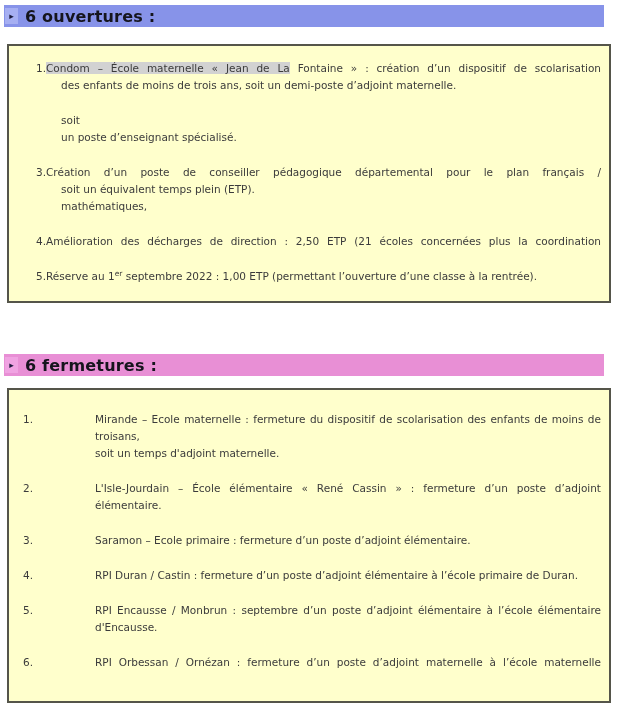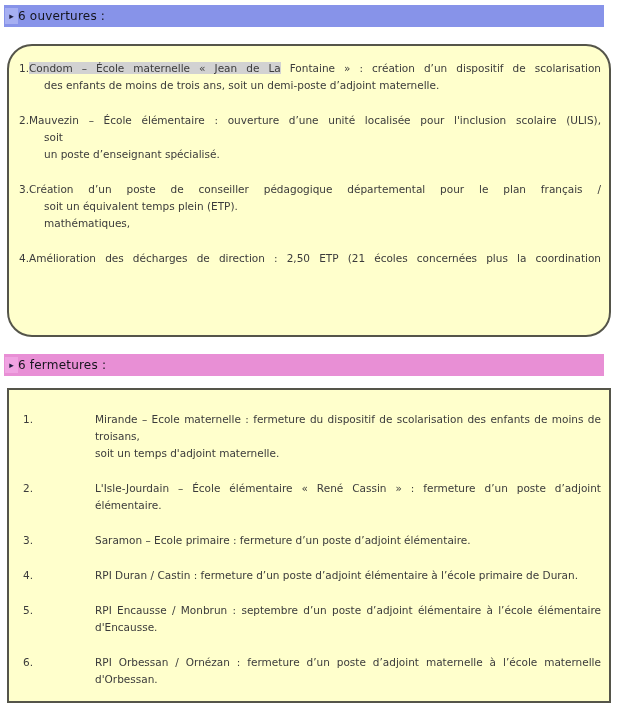--- a/index.html
+++ b/index.html
@@ -12,29 +12,29 @@
   .hbar{position:absolute;left:4px;width:600px;height:22px;display:flex;align-items:center;}
   .hbar.open{top:5px;background:#8793e9;}
   .hbar.close{top:354px;background:#e88fd5;}
   .bullet{
     width:13px;height:16px;margin-left:1px;flex:0 0 13px;
     display:flex;align-items:center;justify-content:center;
     font-size:9px;color:#1a1a3c;line-height:1;
   }
   .open .bullet{background:#a6aff2;}
   .close .bullet{background:#f0a3e2;}
-  .htitle{font-weight:normal;font-size:12px;color:#15151d;letter-spacing:.2px;}
+  .htitle{font-weight:bold;font-size:16px;color:#15151d;margin-left:7px;letter-spacing:.2px;}
 
   
   .box{
     position:absolute;left:7px;width:604px;box-sizing:border-box;
     background:#ffffcc;border:2px solid #55554a;
     font-size:10.5px;line-height:17px;color:#3b3b3b;
   }
-  .box1{top:44px;height:293px;padding:14px 8px 0 10px;border-radius:25px;}
+  .box1{top:44px;height:259px;padding:14px 8px 0 27px;}
   .box2{top:388px;height:315px;padding:21px 8px 0 14px;}
 
   .line{white-space:normal;}
   .jl{text-align:justify;text-align-last:justify;}
   .hl{background:#d2d2d2;}
 
   
   .oitem{padding-left:25px;margin-bottom:18px;}
   .oitem .first{margin-left:-25px;}
 
@@ -55,35 +55,37 @@
 </div>
 
 <div class="box box1">
 
   <div class="oitem">
     <div class="line first jl"><span>1.</span><span class="hl">Condom – École maternelle « Jean de La</span><span> Fontaine » : création d’un dispositif de scolarisation</span></div>
     <div class="line">des enfants de moins de trois ans, soit un demi-poste d’adjoint maternelle.</div>
   </div>
 
   <div class="oitem">
-    <div class="line first jl"><span>2.</span><span>Mauvezin – École élémentaire : ouverture d’une unité localisée pour l'inclusion scolaire (ULIS),</span></div>
     <div class="line">soit</div>
     <div class="line">un poste d’enseignant spécialisé.</div>
   </div>
 
   <div class="oitem">
     <div class="line first jl"><span>3.</span><span>Création d’un poste de conseiller pédagogique départemental pour le plan français /</span></div>
     <div class="line">soit un équivalent temps plein (ETP).</div>
     <div class="line">mathématiques,</div>
   </div>
 
   <div class="oitem">
     <div class="line first jl"><span>4.</span><span>Amélioration des décharges de direction : 2,50 ETP (21 écoles concernées plus la coordination</span></div>
   </div>
 
+  <div class="oitem">
+    <div class="line first"><span>5.</span><span>Réserve au 1</span><sup>er</sup><span> septembre 2022 : 1,00 ETP (permettant l’ouverture d’une classe à la rentrée).</span></div>
+  </div>
 
 </div>
 
 <div class="hbar close">
   <span class="bullet">▸</span>
   <span class="htitle">6 fermetures :</span>
 </div>
 
 <div class="box box2">
 
@@ -126,17 +128,16 @@
     <div class="ftext">
       <div class="line jl">RPI Encausse / Monbrun : septembre d’un poste d’adjoint élémentaire à l’école élémentaire</div>
       <div class="line">d'Encausse.</div>
     </div>
   </div>
 
   <div class="fitem">
     <div class="fnum">6.</div>
     <div class="ftext">
       <div class="line jl">RPI Orbessan / Ornézan : fermeture d’un poste d’adjoint maternelle à l’école maternelle</div>
-      <div class="line">d'Orbessan.</div>
     </div>
   </div>
 
 </div>
 
 </body></html>

